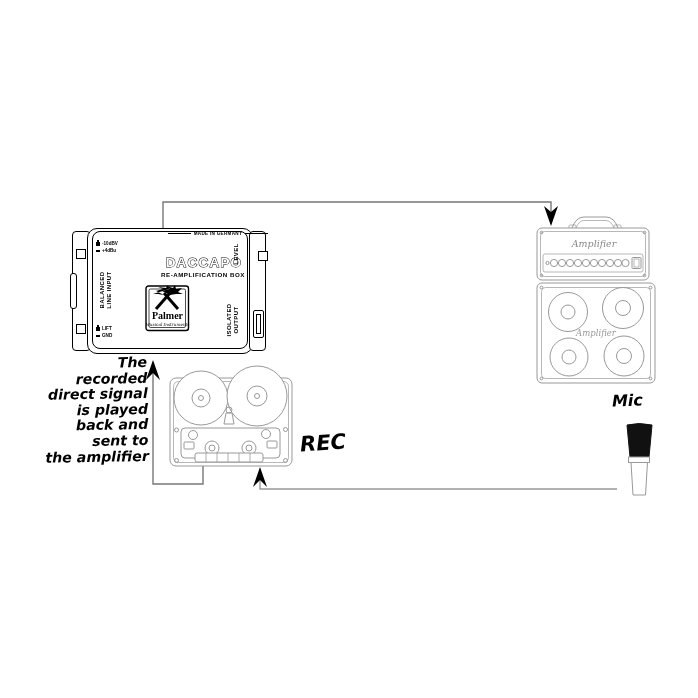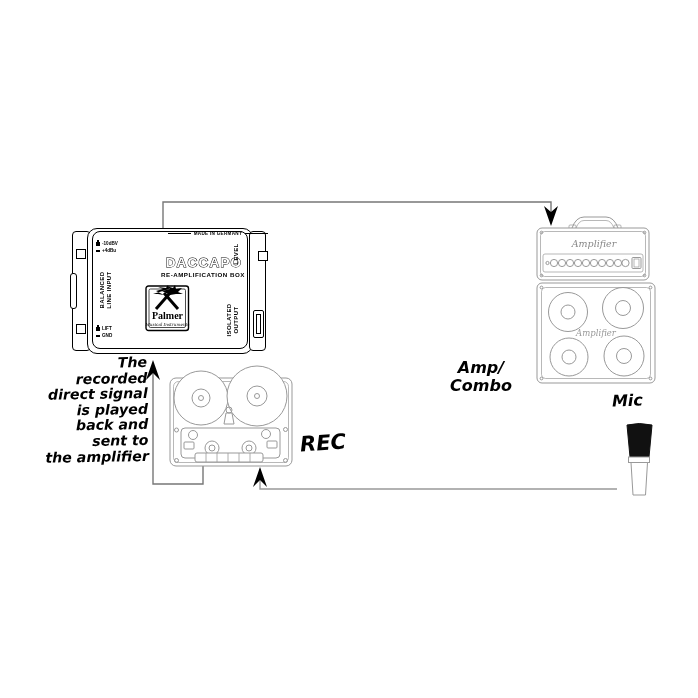--- a/index.html
+++ b/index.html
@@ -224,20 +224,16 @@
     <div>recorded</div>
     <div>direct signal</div>
     <div>is played</div>
     <div>back and</div>
     <div>sent to</div>
     <div>the amplifier</div>
   </div>
 
   <div class="abs hand rec-label lbl">REC</div>
 
-  <div class="abs hand ampcombo-label lbl">
-    <div>Amp/</div>
-    <div>Combo</div>
-  </div>
 
   <div class="abs hand mic-label lbl">Mic</div>
 
 </div>
 
 </body></html>

